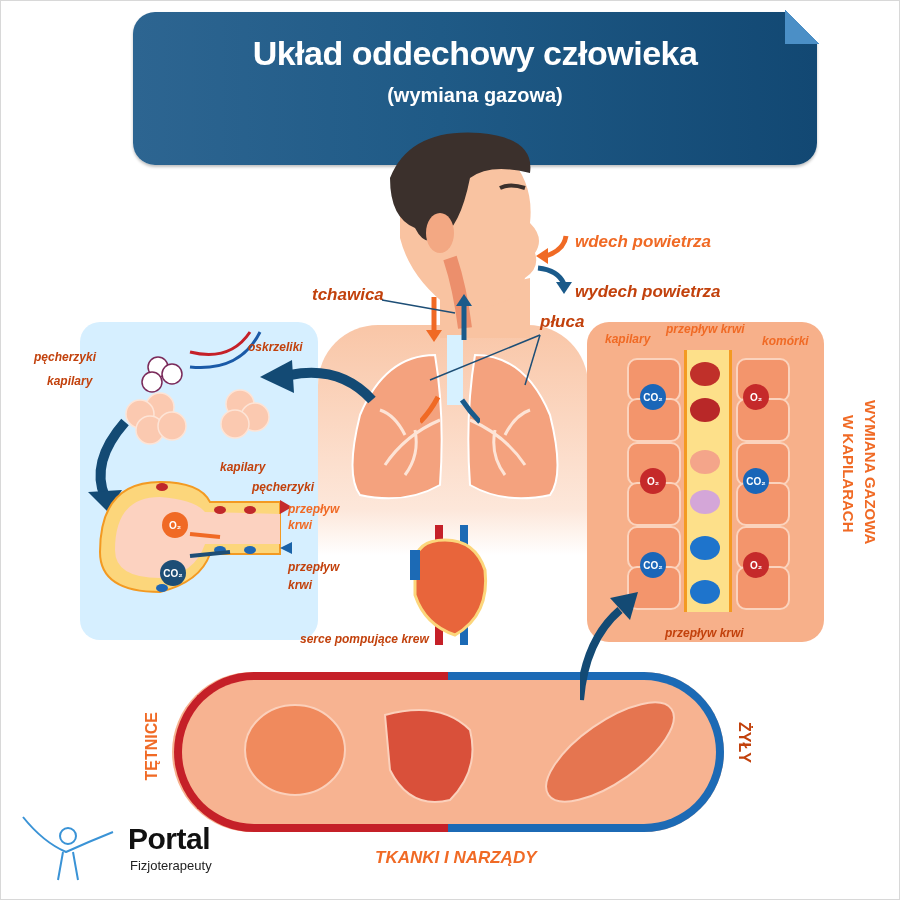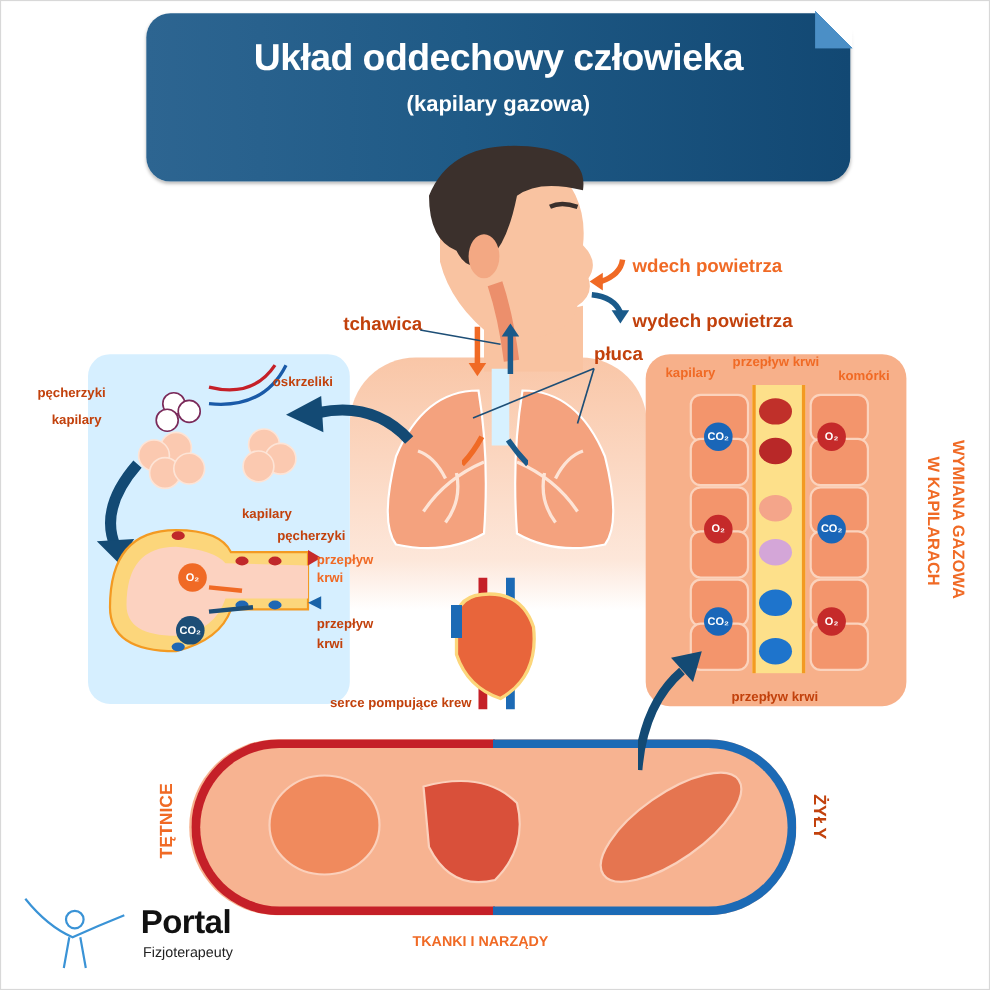--- a/index.html
+++ b/index.html
@@ -1,27 +1,27 @@
 <!DOCTYPE html>
 <html><head>
 <meta charset="utf-8">
 <style>
   html,body{margin:0;padding:0;}
   body{width:900px;height:900px;overflow:hidden;background:#ffffff;position:relative;font-family:"Liberation Sans",sans-serif;}
   .frame{position:absolute;left:0;top:0;width:898px;height:898px;border:1px solid #d8d8d8;}
   .banner{position:absolute;left:133px;top:12px;width:640px;height:153px;border-radius:22px;
-    background:linear-gradient(90deg,#2d6591 0%,#1f5a86 45%,#124873 100%);box-shadow:0 2px 3px rgba(0,0,0,.25);}
+    background:linear-gradient(90deg,#2d6591 0%,#1f5a86 45%,#124873 100%);box-shadow:0 2px 3px rgba(0,0,0,.25);padding-left:44px;}
   .banner-fold{position:absolute;right:-2px;top:-2px;width:34px;height:34px;background:linear-gradient(225deg,#ffffff 50%,#4b8fc6 50%);}
   .title{position:absolute;left:0;right:0;top:22px;text-align:center;color:#fff;font-weight:bold;font-size:34px;letter-spacing:-.5px;}
   .subtitle{position:absolute;left:0;right:0;top:72px;text-align:center;color:#fff;font-weight:bold;font-size:20px;}
-  .lbl{position:absolute;font-weight:bold;white-space:nowrap;}
+  .lbl{position:absolute;font-weight:bold;white-space:nowrap;font-style:italic;}
   .blue{color:#c2410c;}
   .orange{color:#f06a25;}
   .lbl.sm{font-size:12px;}
-  .lbl.md{font-size:13px;text-align:center;}
+  .lbl.md{font-size:17px;text-align:center;}
   .lbl.lg{font-size:17px;}
   .panel-left{position:absolute;left:80px;top:322px;width:238px;height:318px;background:#d6efff;border-radius:20px;}
   .panel-right{position:absolute;left:587px;top:322px;width:237px;height:320px;background:#f7b08a;border-radius:22px;}
   .body-shape{position:absolute;left:318px;top:325px;width:270px;height:230px;background:linear-gradient(180deg,#f9c6a7 0%,#fde7da 80%,#ffffff 100%);border-radius:60px 60px 0 0;}
   .organs-loop{position:absolute;left:172px;top:672px;width:552px;height:160px;border-radius:80px;background:#f7b391;}
   .loop-red{position:absolute;left:174px;top:672px;width:276px;height:160px;border:8px solid #c52028;border-right:none;border-radius:80px 0 0 80px;box-sizing:border-box;}
   .loop-blue{position:absolute;left:448px;top:672px;width:276px;height:160px;border:8px solid #1c6ab5;border-left:none;border-radius:0 80px 80px 0;box-sizing:border-box;}
   .vertical-text{position:absolute;font-weight:bold;writing-mode:vertical-rl;}
   .circle{position:absolute;width:26px;height:26px;border-radius:50%;color:#fff;font-weight:bold;font-size:10px;display:flex;align-items:center;justify-content:center;}
   .co2{background:#1a66b8;}
@@ -35,21 +35,21 @@
   .logo-sub{position:absolute;left:130px;top:858px;font-size:13px;color:#222;text-align:right;}
 </style>
 </head>
 <body>
 
 <div class="frame"></div>
 
 <div class="banner">
   <div class="banner-fold"></div>
   <div class="title">Układ oddechowy człowieka</div>
-  <div class="subtitle">(kapilary gazowa)</div>
+  <div class="subtitle">(wymiana gazowa)</div>
 </div>
 
 <div class="body-shape"></div>
 
 <svg style="position:absolute;left:330px;top:128px;" width="220" height="210">
   <path d="M110 170 L110 210 L200 210 L200 150 Z" fill="#f9c3a1"></path>
   <path d="M70 40 Q110 0 170 20 Q205 50 200 95 Q215 110 205 125 Q210 140 195 150 Q190 175 150 180 L120 180 Q80 150 70 110 Z" fill="#f9c3a1"></path>
   <path d="M60 50 Q80 0 150 5 Q205 10 200 45 Q160 35 140 50 Q130 100 110 110 Q95 120 85 100 Q60 90 60 50 Z" fill="#3b302c"></path>
   <ellipse cx="110" cy="105" rx="14" ry="20" fill="#f3a883"></ellipse>
   <path d="M170 60 Q180 55 195 60" stroke="#3b302c" stroke-width="4" fill="none"></path>

